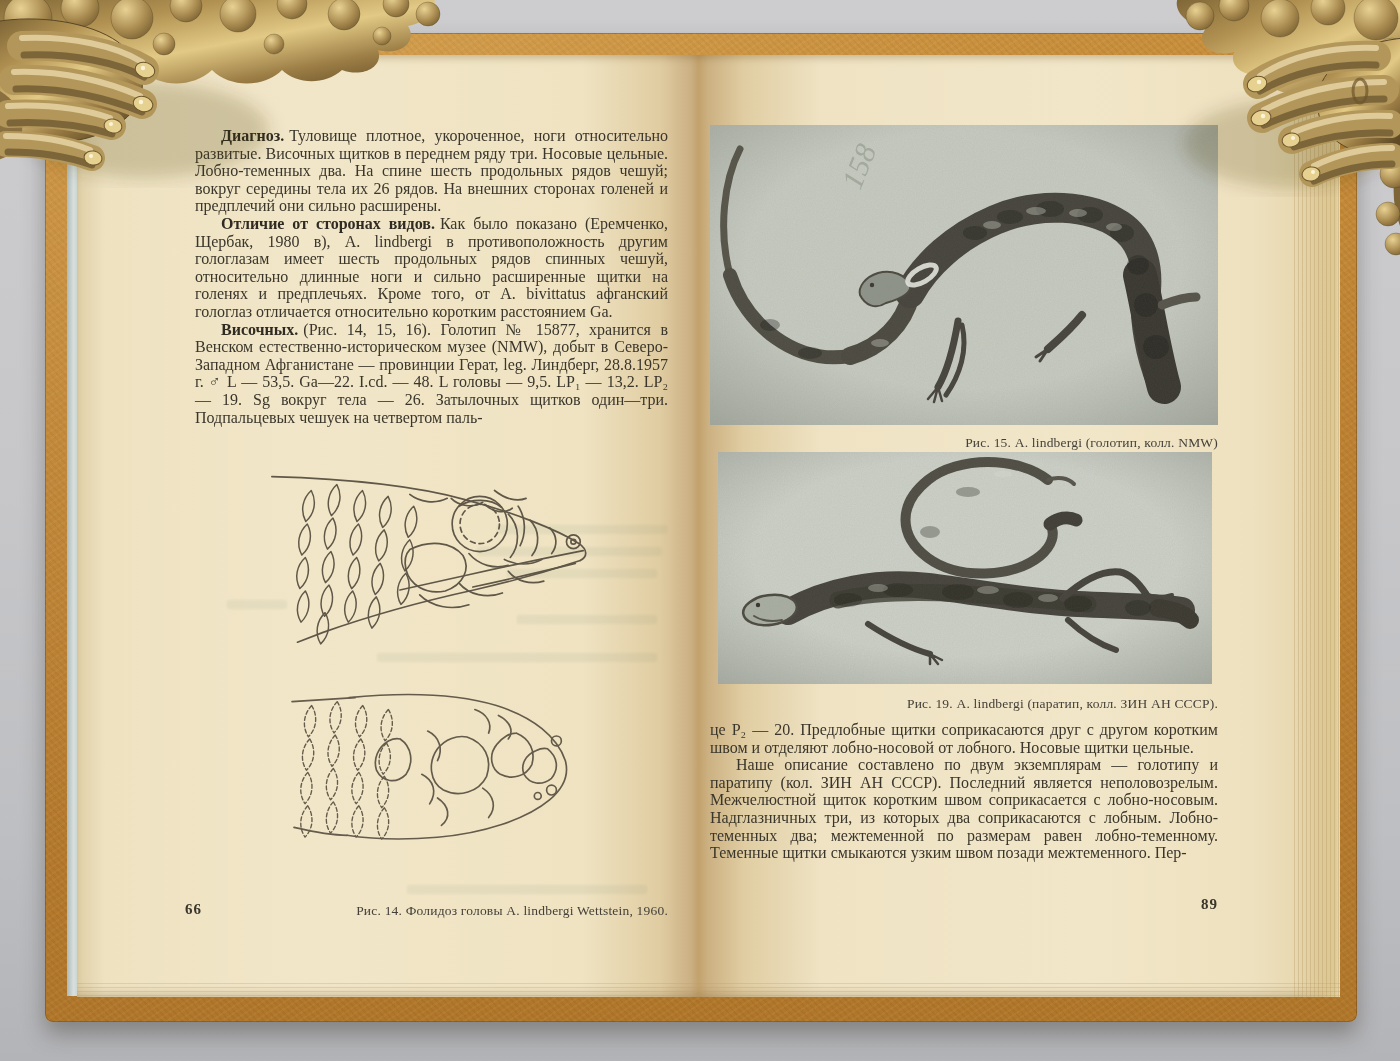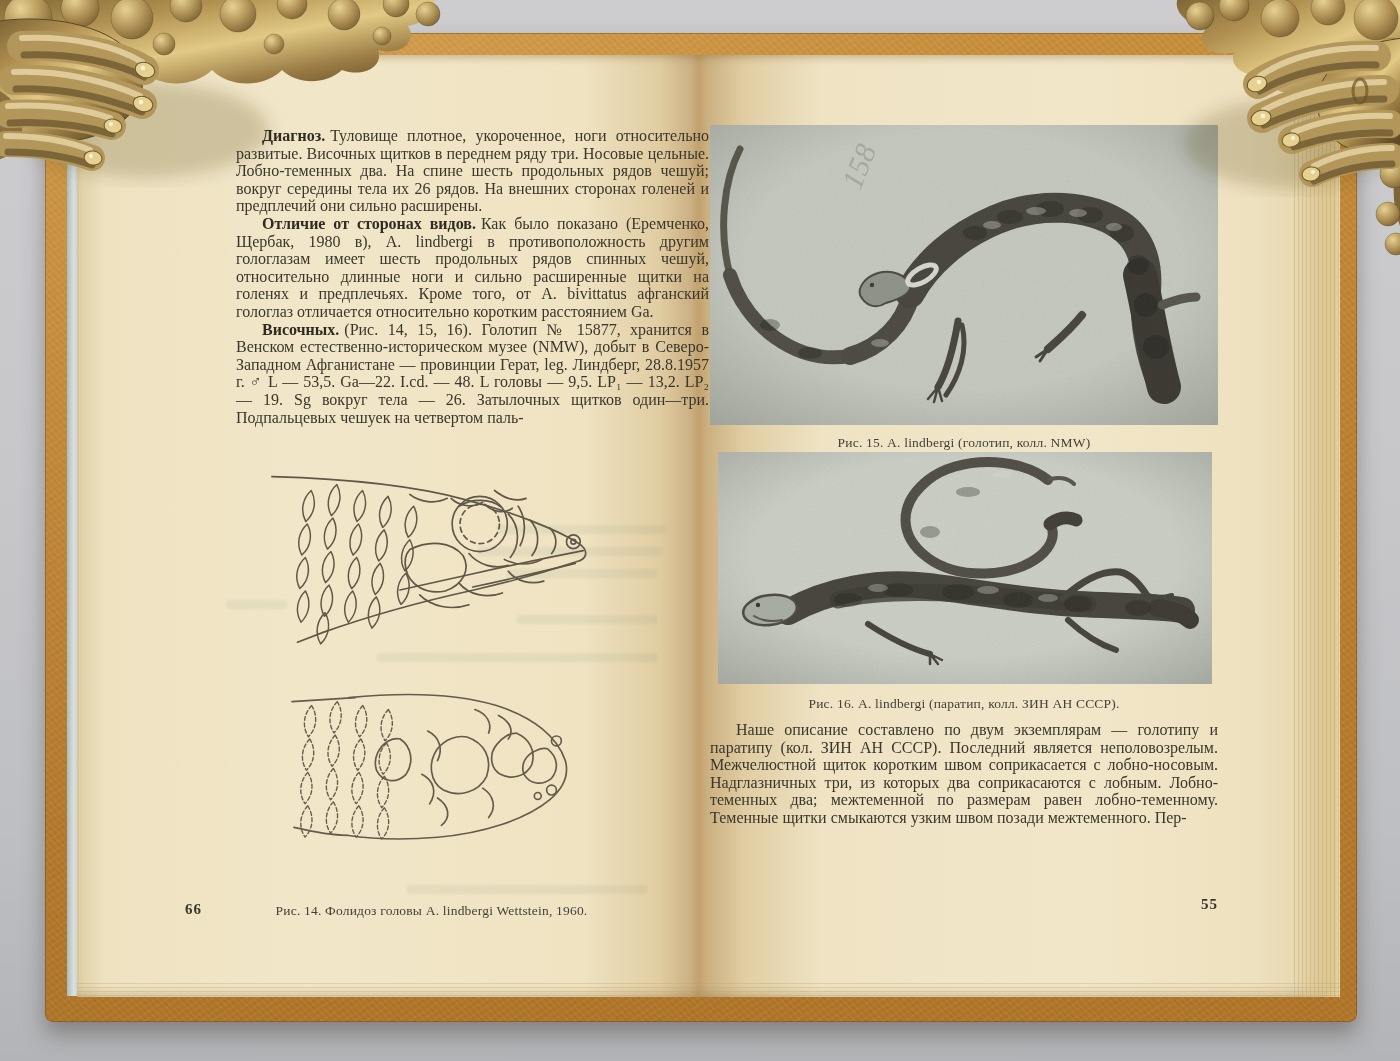--- a/index.html
+++ b/index.html
@@ -30,21 +30,21 @@
   .edge-bottom{position:absolute;left:0;right:0;bottom:0;height:14px;
     background:repeating-linear-gradient(180deg, rgba(186,156,104,.30) 0 1px, rgba(0,0,0,0) 1px 4px);}
   .page-sheet{position:absolute;inset:0;}
   
   .ghost{position:absolute;background:rgba(112,130,108,.09);border-radius:3px;filter:blur(1px);}
   
   .text-col{position:absolute;color:#3a362c;font-size:16px;line-height:17.6px;text-align:justify;}
   .text-col p{margin:0;text-indent:26px;}
   .text-col p.no-indent{text-indent:0;}
   .lead{font-weight:bold;color:#2f2b22;margin-right:5px;}
-  .cap{position:absolute;color:#45413a;font-size:13.5px;text-align:center;letter-spacing:.2px;}
+  .cap{position:absolute;color:#45413a;font-size:13.5px;text-align:right;letter-spacing:.2px;}
   .pgnum{position:absolute;color:#3a362c;font-size:15px;font-weight:bold;letter-spacing:1px;}
   .fig{position:absolute;}
   .fig svg{display:block;}
   
   .hand{position:absolute;z-index:5;}
   .hand-left{left:-6px;top:-8px;width:470px;height:235px;}
   .hand-right{right:-4px;top:-6px;width:300px;height:262px;}
   .defs-svg{position:absolute;width:0;height:0;}
 </style>
 </head>
@@ -93,21 +93,21 @@
 
       <section class="page-sheet">
         <div class="ghost" style="left:420px;top:470px;width:170px;height:9px;"></div>
         <div class="ghost" style="left:400px;top:492px;width:185px;height:9px;"></div>
         <div class="ghost" style="left:430px;top:514px;width:150px;height:9px;"></div>
         <div class="ghost" style="left:150px;top:545px;width:60px;height:9px;"></div>
         <div class="ghost" style="left:440px;top:560px;width:140px;height:9px;"></div>
         <div class="ghost" style="left:300px;top:598px;width:280px;height:9px;"></div>
         <div class="ghost" style="left:330px;top:830px;width:240px;height:9px;"></div>
 
-        <div class="text-col" style="left:118px;top:72px;width:473px;margin-left:41px;">
+        <div class="text-col" style="left:118px;top:72px;width:473px;">
           <p><span class="lead">Диагноз.</span><span>Туловище плотное, укороченное, ноги относительно развитые. Височных щитков в переднем ряду три. Носовые цельные. Лобно-теменных два. На спине шесть продольных рядов чешуй; вокруг середины тела их 26 рядов. На внешних сторонах голеней и предплечий они сильно расширены.</span></p>
           <p><span class="lead">Отличие от сторонах видов.</span><span>Как было показано (Еремченко, Щербак, 1980 в), A. lindbergi в противоположность другим гологлазам имеет шесть продольных рядов спинных чешуй, относительно длинные ноги и сильно расширенные щитки на голенях и предплечьях. Кроме того, от A. bivittatus афганский гологлаз отличается относительно коротким расстоянием Ga.</span></p>
           <p><span class="lead">Височных.</span><span>(Рис. 14, 15, 16). Голотип № 15877, хранится в Венском естественно-историческом музее (NMW), добыт в Северо-Западном Афганистане — провинции Герат, leg. Линдберг, 28.8.1957 г. ♂ L — 53,5. Ga—22. I.cd. — 48. L головы — 9,5. LP₁ — 13,2. LP₂ — 19. Sg вокруг тела — 26. Затылочных щитков один—три. Подпальцевых чешуек на четвертом паль-</span></p>
         </div>
 
         <div class="fig" style="left:185px;top:400px;">
           <svg width="335" height="202" viewBox="0 0 340 205">
             <g fill="none" stroke="#4c4437" stroke-width="1.7" stroke-linecap="round" stroke-linejoin="round" opacity="0.88">
               <path d="M10,22 C80,24 150,30 205,45 C255,58 300,76 322,90 C330,96 331,103 323,107"></path>
               <path d="M323,107 C290,118 255,128 215,137 C165,148 110,163 62,180 L36,190"></path>
@@ -282,27 +282,28 @@
               <g stroke="none" fill="rgba(222,226,216,0.33)">
                 <ellipse cx="160" cy="136" rx="10" ry="4"></ellipse>
                   <ellipse cx="270" cy="138" rx="11" ry="4"></ellipse>
                 <ellipse cx="330" cy="146" rx="10" ry="4"></ellipse>
                   <ellipse cx="285" cy="22" rx="9" ry="3.5"></ellipse>
               </g>
             </g>
             <rect width="494" height="232" filter="url(#grain)" opacity="0.5"></rect>
           </svg>
         </div>
-        <div class="cap" style="left:633px;top:641px;width:508px;">Рис. 16. A. lindbergi (паратип, колл. ЗИН АН СССР).</div>
+        <div class="cap" style="left:633px;top:641px;width:508px;">Рис. 19. A. lindbergi (паратип, колл. ЗИН АН СССР).</div>
 
         <div class="text-col" style="left:633px;top:666px;width:508px;">
+          <p class="no-indent"><span>це P₂ — 20. Предлобные щитки соприкасаются друг с другом коротким швом и отделяют лобно-носовой от лобного. Носовые щитки цельные.</span></p>
           <p><span>Наше описание составлено по двум экземплярам — голотипу и паратипу (кол. ЗИН АН СССР). Последний является неполовозрелым. Межчелюстной щиток коротким швом соприкасается с лобно-носовым. Надглазничных три, из которых два соприкасаются с лобным. Лобно-теменных два; межтеменной по размерам равен лобно-теменному. Теменные щитки смыкаются узким швом позади межтеменного. Пер-</span></p>
         </div>
 
-        <div class="pgnum" style="left:1124px;top:841px;">55</div>
+        <div class="pgnum" style="left:1124px;top:841px;">89</div>
       </section>
     </div>
   </div>
 
   <div class="hand hand-left">
     <svg width="470" height="235" viewBox="0 0 470 235">
       <ellipse cx="150" cy="138" rx="125" ry="48" fill="rgba(70,48,22,0.20)" filter="url(#softBlur)"></ellipse>
       <path d="M0,0 H438 C446,14 436,30 414,34 C424,50 406,64 384,58 C390,74 370,86 348,78 C330,94 302,92 288,78 C270,96 236,96 218,78 C198,96 166,96 148,78 C128,100 94,104 72,88 C58,108 28,116 0,108 Z" fill="url(#brassA)"></path>
       <g fill="url(#lumpG)" stroke="rgba(60,45,20,0.35)" stroke-width="0.8">
         <circle cx="34" cy="26" r="24"></circle>

